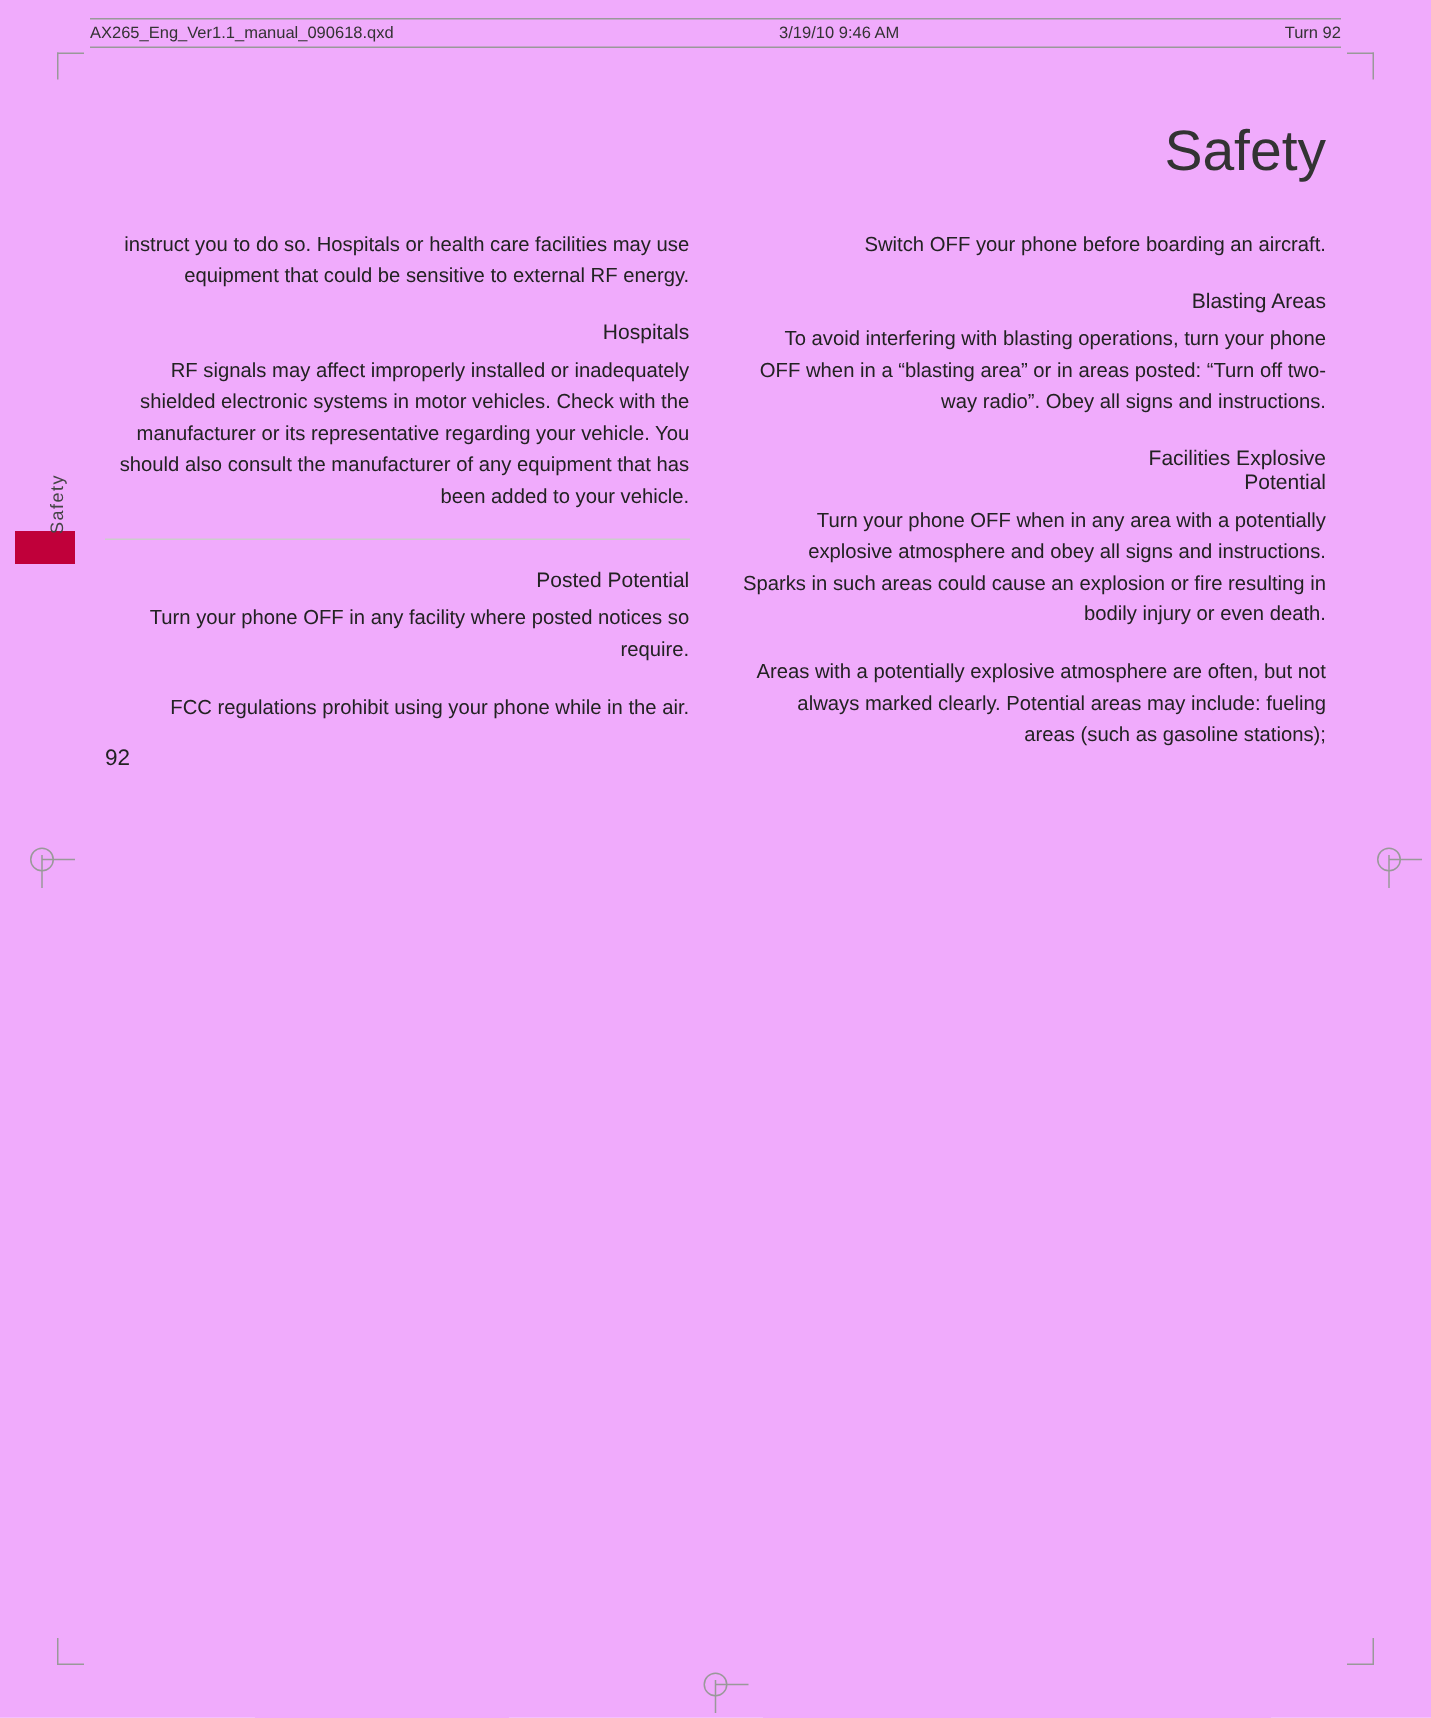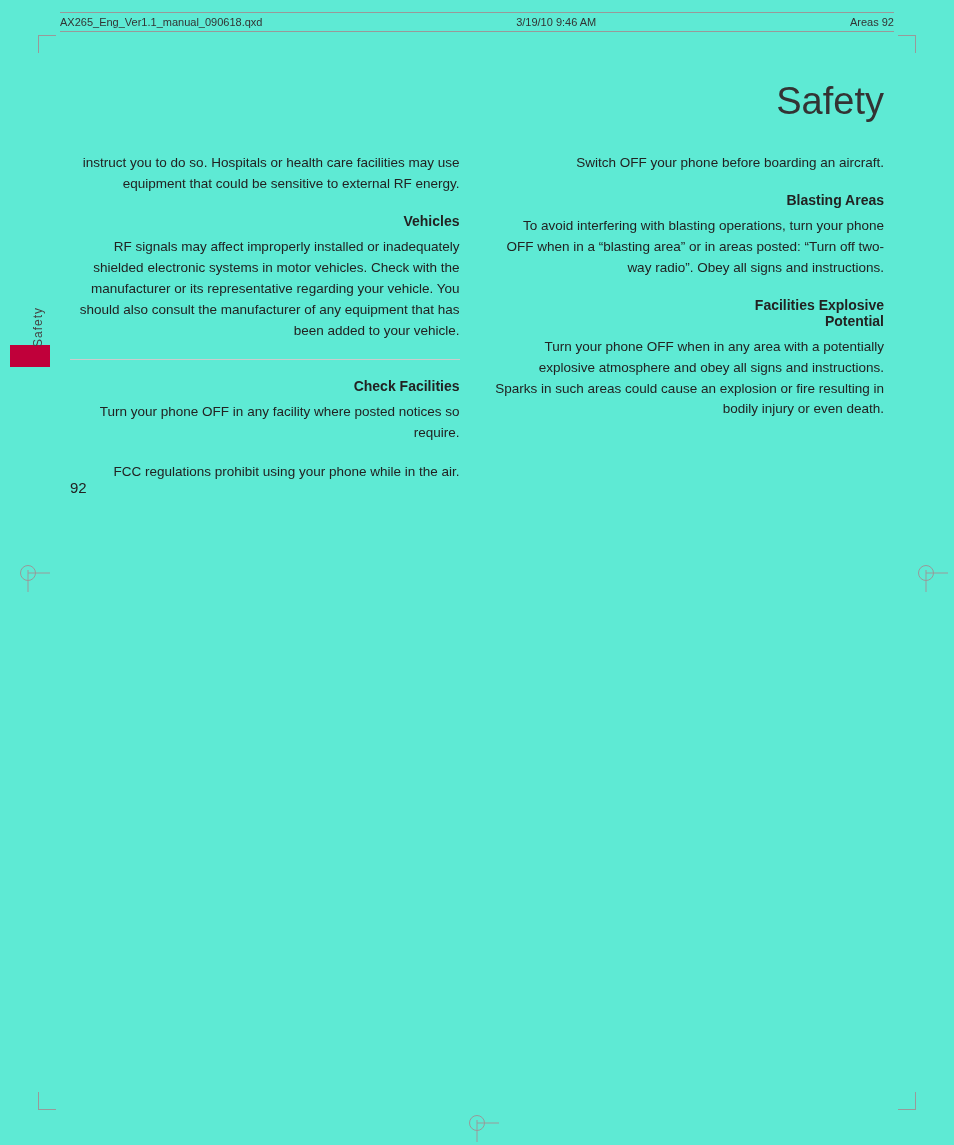--- a/index.html
+++ b/index.html
@@ -13,21 +13,21 @@
       height: 1145px;
       background: #ffffff;
       font-family: 'Arial', sans-serif;
       position: relative;
       overflow: hidden;
     }
 
     .page-container {
       width: 954px;
       height: 1145px;
-      background: #5eead4;
+      background: #f0abfc;
       position: relative;
     }
 
     
     .header-bar {
       position: absolute;
       top: 12px;
       left: 60px;
       right: 60px;
       display: flex;
@@ -94,21 +94,21 @@
     
     .section-body {
       font-size: 13.5px;
       line-height: 1.55;
       color: #222;
       margin-bottom: 18px;
     }
 
     .section-heading {
       font-size: 14px;
-      font-weight: bold;
+      font-weight: normal;
       color: #222;
       margin-bottom: 8px;
       margin-top: 18px;
     }
 
     
     .sidebar-label {
       position: absolute;
       left: -52px;
       top: 50%;
@@ -175,64 +175,65 @@
   <div style="position:absolute; bottom:22px; left:50%; transform:translateX(-50%);">
     <div style="position:absolute; top:50%; left:50%; transform:translate(-50%,-50%); width:16px; height:16px; border:1px solid #999; border-radius:50%;"></div>
     <div style="position:absolute; top:50%; left:0; transform:translateY(-50%); width:22px; height:1px; background:#999;"></div>
     <div style="position:absolute; left:50%; top:0; transform:translateX(-50%); width:1px; height:22px; background:#999; margin-top:-3px;"></div>
   </div>
 
   <div class="header-bar">
     <span>AX265_Eng_Ver1.1_manual_090618.qxd</span>
     <span>3/19/10   9:46 AM</span>
     <span>
-      <span>Areas</span>&nbsp;<span>92</span>
+      <span>Turn</span>&nbsp;<span>92</span>
     </span>
   </div>
 
   <div class="content-area">
 
     <h1 class="page-title">Safety</h1>
 
     <div class="two-column">
 
       <div class="left-col">
 
         <div class="red-block"></div>
 
         <div class="sidebar-label">Safety</div>
 
         <p class="section-body">instruct you to do so. Hospitals or health care facilities may use equipment that could be sensitive to external RF energy.</p>
 
-        <h3 class="section-heading">Vehicles</h3>
+        <h3 class="section-heading">Hospitals</h3>
         <p class="section-body">RF signals may affect improperly installed or inadequately shielded electronic systems in motor vehicles. Check with the manufacturer or its representative regarding your vehicle. You should also consult the manufacturer of any equipment that has been added to your vehicle.</p>
 
         <hr class="divider-line">
 
-        <h3 class="section-heading">Check Facilities</h3>
+        <h3 class="section-heading">Posted Potential</h3>
         <p class="section-body">Turn your phone OFF in any facility where posted notices so require.</p>
 
         <p class="section-body">FCC regulations prohibit using your phone while in the air.</p>
 
         <div class="page-number">92</div>
 
       </div>
 
       <div class="right-col">
 
         <p class="section-body">Switch OFF your phone before boarding an aircraft.</p>
 
         <h3 class="section-heading">Blasting Areas</h3>
         <p class="section-body">To avoid interfering with blasting operations, turn your phone OFF when in a “blasting area” or in areas posted: “Turn off two-way radio”. Obey all signs and instructions.</p>
 
         <h3 class="section-heading">
           <span>Facilities Explosive</span><br>
           <span>Potential</span>
         </h3>
         <p class="section-body">Turn your phone OFF when in any area with a potentially explosive atmosphere and obey all signs and instructions. Sparks in such areas could cause an explosion or fire resulting in bodily injury or even death.</p>
+        <p class="section-body">Areas with a potentially explosive atmosphere are often, but not always marked clearly. Potential areas may include: fueling areas (such as gasoline stations);</p>
 
       </div>
 
     </div>
 
   </div>
 
 </div>
 
 </body></html>

